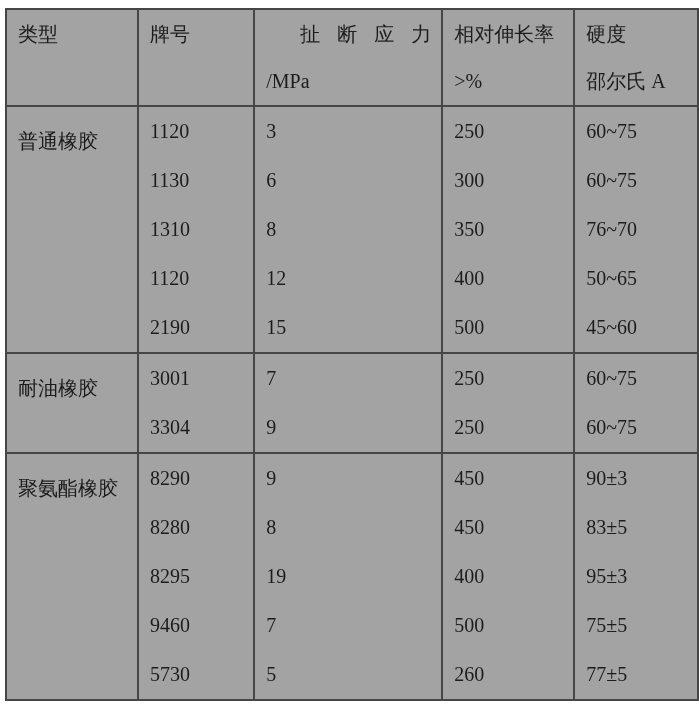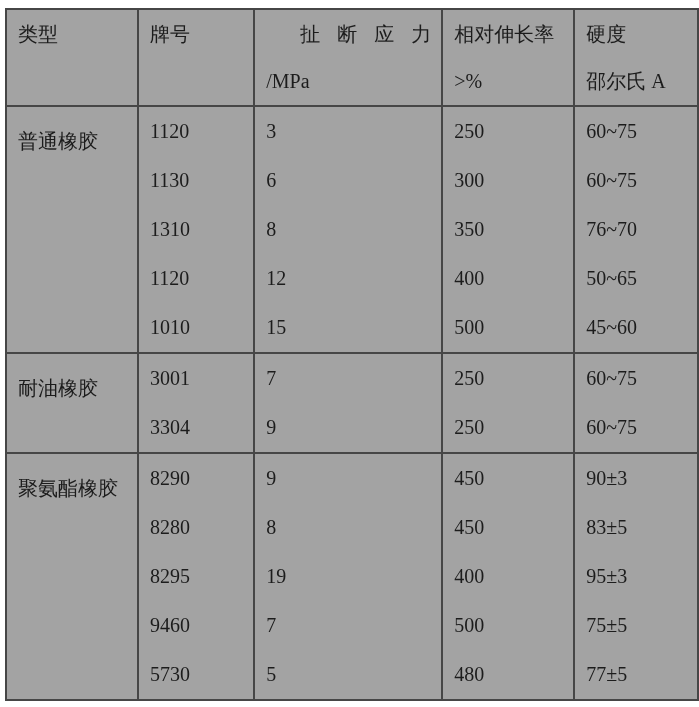--- a/index.html
+++ b/index.html
@@ -124,21 +124,21 @@
           <td>350</td>
           <td>76~70</td>
         </tr>
         <tr>
           <td>1120</td>
           <td>12</td>
           <td>400</td>
           <td>50~65</td>
         </tr>
         <tr>
-          <td>1010</td>
+          <td>2190</td>
           <td>15</td>
           <td>500</td>
           <td>45~60</td>
         </tr>
         <tr class="group-start">
           <td class="type-cell" rowspan="2">耐油橡胶</td>
           <td>3001</td>
           <td>7</td>
           <td>250</td>
           <td>60~75</td>
@@ -170,18 +170,18 @@
         </tr>
         <tr>
           <td>9460</td>
           <td>7</td>
           <td>500</td>
           <td>75±5</td>
         </tr>
         <tr>
           <td>5730</td>
           <td>5</td>
-          <td>480</td>
+          <td>260</td>
           <td>77±5</td>
         </tr>
       </tbody>
   </table>
 </div>
 
 </body></html>

